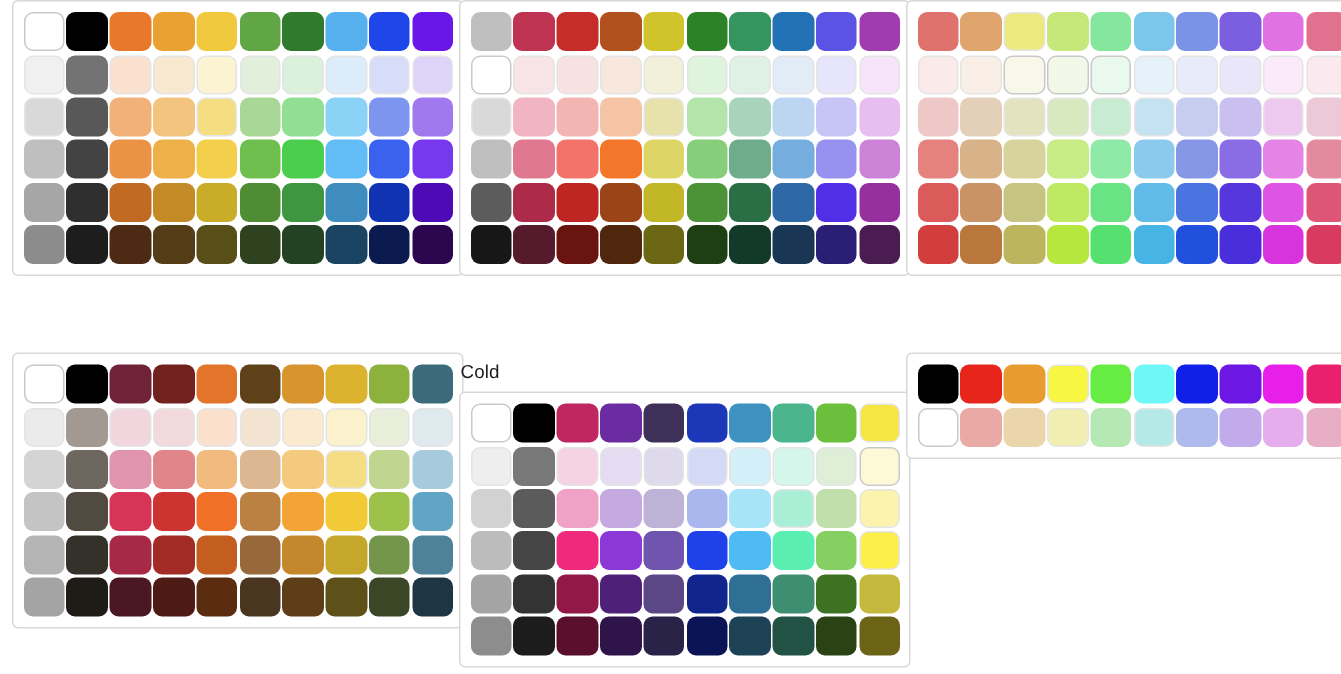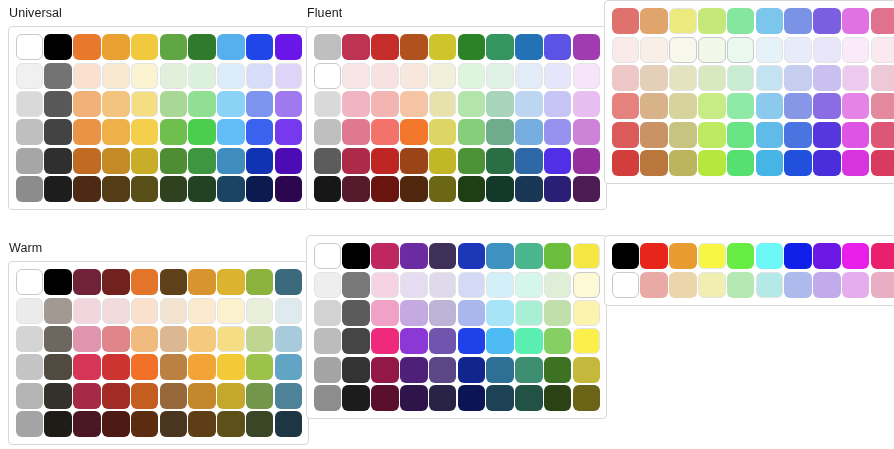--- a/index.html
+++ b/index.html
@@ -61,21 +61,21 @@
     border: 1px solid #c9c9c9;
   }
   .swatch.softborder {
     border: 1px solid #e4e4e4;
   }
 </style>
 </head>
 <body>
 
 <div id="palette-grid">
-    <div class="palette-cell"><div class="palette-title">Universal</div><div class="palette-card"><div class="swatch-row">
+    <div class="palette-cell"><div class="palette-card"><div class="swatch-row">
           <div class="swatch bordered" title="#ffffff" style="background: rgb(255, 255, 255);"></div>
           <div class="swatch" title="#000000" style="background: rgb(0, 0, 0);"></div>
           <div class="swatch" title="#e8782b" style="background: rgb(232, 120, 43);"></div>
           <div class="swatch" title="#e9a132" style="background: rgb(233, 161, 50);"></div>
           <div class="swatch" title="#f0c93f" style="background: rgb(240, 201, 63);"></div>
           <div class="swatch" title="#60a644" style="background: rgb(96, 166, 68);"></div>
           <div class="swatch" title="#2f7a2c" style="background: rgb(47, 122, 44);"></div>
           <div class="swatch" title="#56b0ee" style="background: rgb(86, 176, 238);"></div>
           <div class="swatch" title="#1e46e8" style="background: rgb(30, 70, 232);"></div>
           <div class="swatch" title="#6a16e8" style="background: rgb(106, 22, 232);"></div>
@@ -128,21 +128,21 @@
           <div class="swatch" title="#1d1d1d" style="background: rgb(29, 29, 29);"></div>
           <div class="swatch" title="#4d2a14" style="background: rgb(77, 42, 20);"></div>
           <div class="swatch" title="#543c16" style="background: rgb(84, 60, 22);"></div>
           <div class="swatch" title="#584e17" style="background: rgb(88, 78, 23);"></div>
           <div class="swatch" title="#2e4220" style="background: rgb(46, 66, 32);"></div>
           <div class="swatch" title="#234223" style="background: rgb(35, 66, 35);"></div>
           <div class="swatch" title="#1b4462" style="background: rgb(27, 68, 98);"></div>
           <div class="swatch" title="#0b1b50" style="background: rgb(11, 27, 80);"></div>
           <div class="swatch" title="#2c0750" style="background: rgb(44, 7, 80);"></div>
         </div></div></div>
-    <div class="palette-cell"><div class="palette-title">Fluent</div><div class="palette-card"><div class="swatch-row">
+    <div class="palette-cell"><div class="palette-card"><div class="swatch-row">
           <div class="swatch" title="#bfbfbf" style="background: rgb(191, 191, 191);"></div>
           <div class="swatch" title="#bf3352" style="background: rgb(191, 51, 82);"></div>
           <div class="swatch" title="#c62c29" style="background: rgb(198, 44, 41);"></div>
           <div class="swatch" title="#b1511d" style="background: rgb(177, 81, 29);"></div>
           <div class="swatch" title="#cfc42c" style="background: rgb(207, 196, 44);"></div>
           <div class="swatch" title="#2c8227" style="background: rgb(44, 130, 39);"></div>
           <div class="swatch" title="#34955f" style="background: rgb(52, 149, 95);"></div>
           <div class="swatch" title="#2272b5" style="background: rgb(34, 114, 181);"></div>
           <div class="swatch" title="#5b53e3" style="background: rgb(91, 83, 227);"></div>
           <div class="swatch" title="#a13cb0" style="background: rgb(161, 60, 176);"></div>
@@ -262,21 +262,21 @@
           <div class="swatch" title="#b9763d" style="background: rgb(185, 118, 61);"></div>
           <div class="swatch" title="#bdb55d" style="background: rgb(189, 181, 93);"></div>
           <div class="swatch" title="#b6e73f" style="background: rgb(182, 231, 63);"></div>
           <div class="swatch" title="#55e070" style="background: rgb(85, 224, 112);"></div>
           <div class="swatch" title="#47b4e6" style="background: rgb(71, 180, 230);"></div>
           <div class="swatch" title="#2050dc" style="background: rgb(32, 80, 220);"></div>
           <div class="swatch" title="#4a2ddb" style="background: rgb(74, 45, 219);"></div>
           <div class="swatch" title="#d834de" style="background: rgb(216, 52, 222);"></div>
           <div class="swatch" title="#d93b60" style="background: rgb(217, 59, 96);"></div>
         </div></div></div>
-    <div class="palette-cell"><div class="palette-title">Warm</div><div class="palette-card"><div class="swatch-row">
+    <div class="palette-cell"><div class="palette-card"><div class="swatch-row">
           <div class="swatch bordered" title="#ffffff" style="background: rgb(255, 255, 255);"></div>
           <div class="swatch" title="#000000" style="background: rgb(0, 0, 0);"></div>
           <div class="swatch" title="#702238" style="background: rgb(112, 34, 56);"></div>
           <div class="swatch" title="#71211e" style="background: rgb(113, 33, 30);"></div>
           <div class="swatch" title="#e2752a" style="background: rgb(226, 117, 42);"></div>
           <div class="swatch" title="#5e4019" style="background: rgb(94, 64, 25);"></div>
           <div class="swatch" title="#d8942e" style="background: rgb(216, 148, 46);"></div>
           <div class="swatch" title="#dcb32f" style="background: rgb(220, 179, 47);"></div>
           <div class="swatch" title="#8cb13c" style="background: rgb(140, 177, 60);"></div>
           <div class="swatch" title="#3b6a7c" style="background: rgb(59, 106, 124);"></div>
@@ -329,21 +329,21 @@
           <div class="swatch" title="#1f1c18" style="background: rgb(31, 28, 24);"></div>
           <div class="swatch" title="#4b1725" style="background: rgb(75, 23, 37);"></div>
           <div class="swatch" title="#4d1a15" style="background: rgb(77, 26, 21);"></div>
           <div class="swatch" title="#5b2c10" style="background: rgb(91, 44, 16);"></div>
           <div class="swatch" title="#4a3520" style="background: rgb(74, 53, 32);"></div>
           <div class="swatch" title="#5d3e17" style="background: rgb(93, 62, 23);"></div>
           <div class="swatch" title="#5d5018" style="background: rgb(93, 80, 24);"></div>
           <div class="swatch" title="#3a4626" style="background: rgb(58, 70, 38);"></div>
           <div class="swatch" title="#1e3543" style="background: rgb(30, 53, 67);"></div>
         </div></div></div>
-    <div class="palette-cell"><div class="palette-card"><div class="swatch-row">
+    <div class="palette-cell"><div class="palette-title">Cold</div><div class="palette-card"><div class="swatch-row">
           <div class="swatch bordered" title="#ffffff" style="background: rgb(255, 255, 255);"></div>
           <div class="swatch" title="#000000" style="background: rgb(0, 0, 0);"></div>
           <div class="swatch" title="#bf2761" style="background: rgb(191, 39, 97);"></div>
           <div class="swatch" title="#6a2ca0" style="background: rgb(106, 44, 160);"></div>
           <div class="swatch" title="#3e3059" style="background: rgb(62, 48, 89);"></div>
           <div class="swatch" title="#1c37b8" style="background: rgb(28, 55, 184);"></div>
           <div class="swatch" title="#3d92c2" style="background: rgb(61, 146, 194);"></div>
           <div class="swatch" title="#4bb68e" style="background: rgb(75, 182, 142);"></div>
           <div class="swatch" title="#6cbf3d" style="background: rgb(108, 191, 61);"></div>
           <div class="swatch softborder" title="#f6e642" style="background: rgb(246, 230, 66);"></div>

